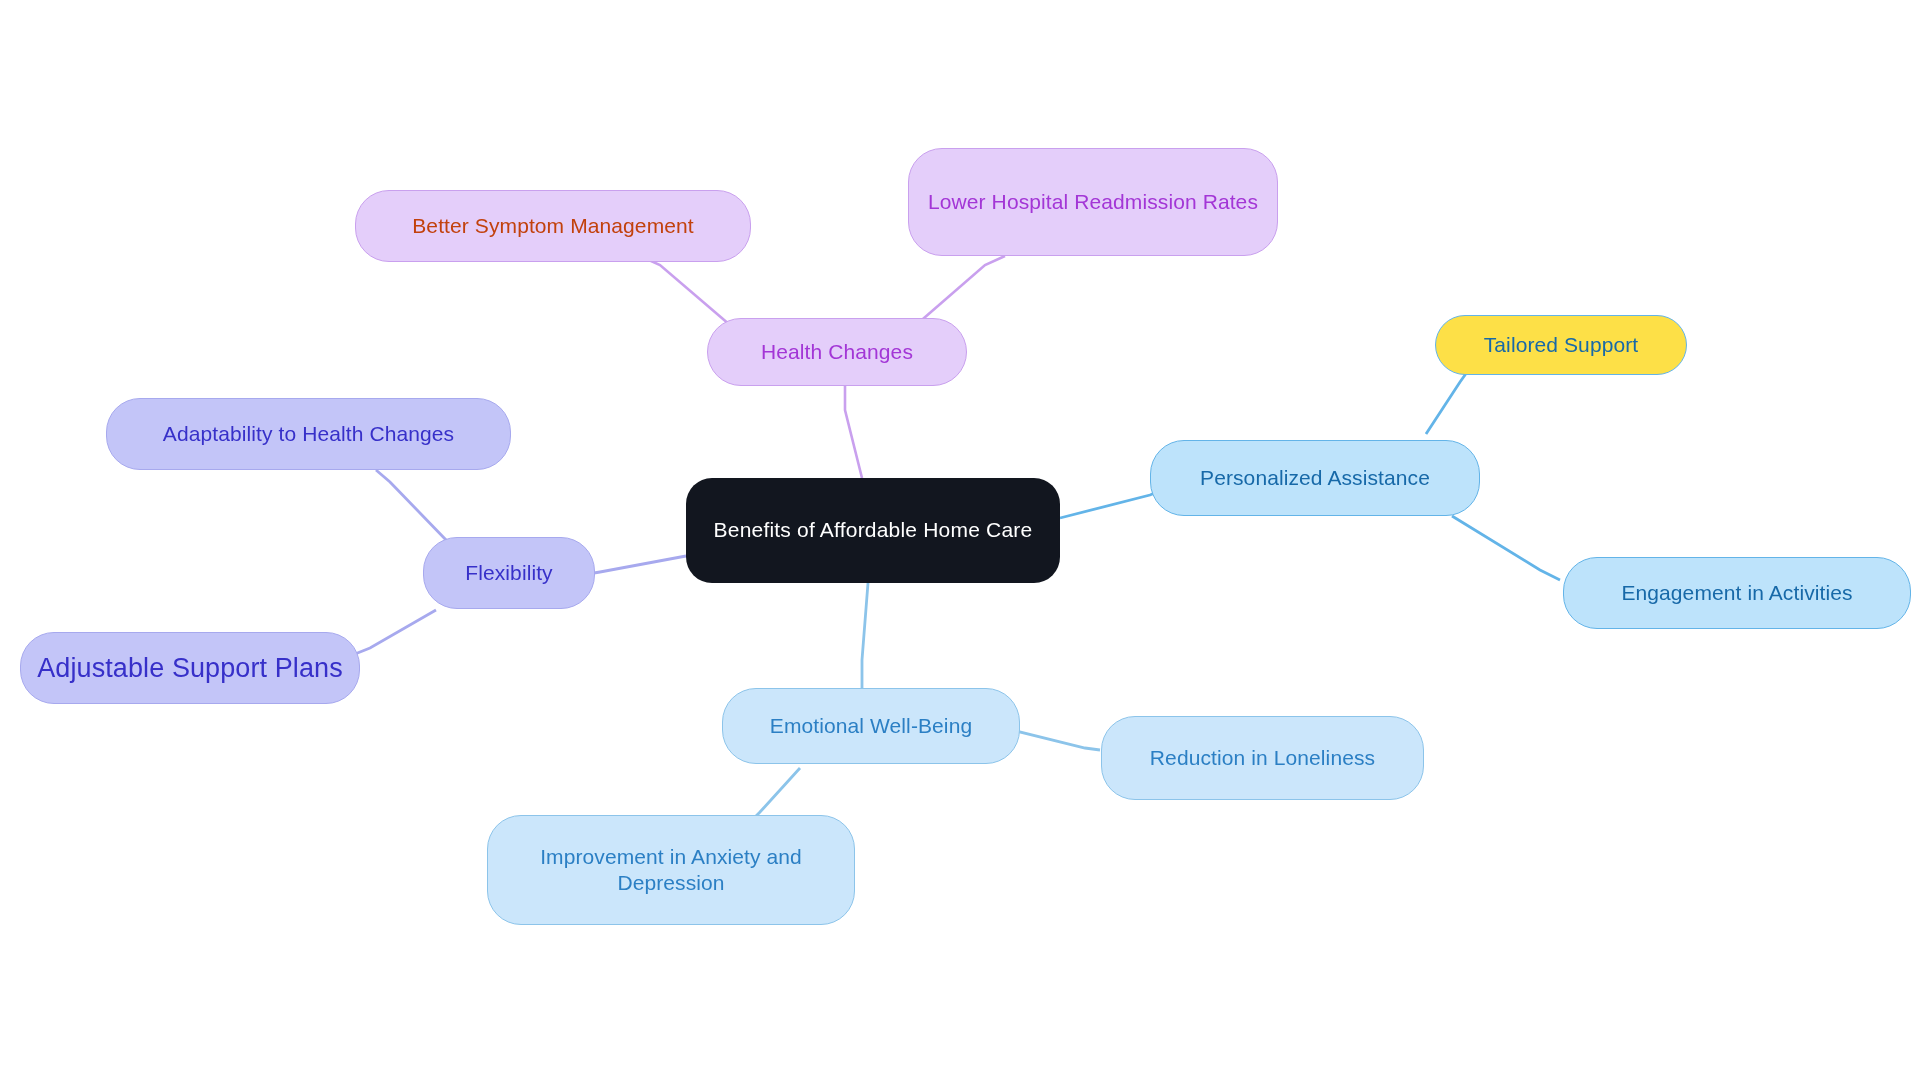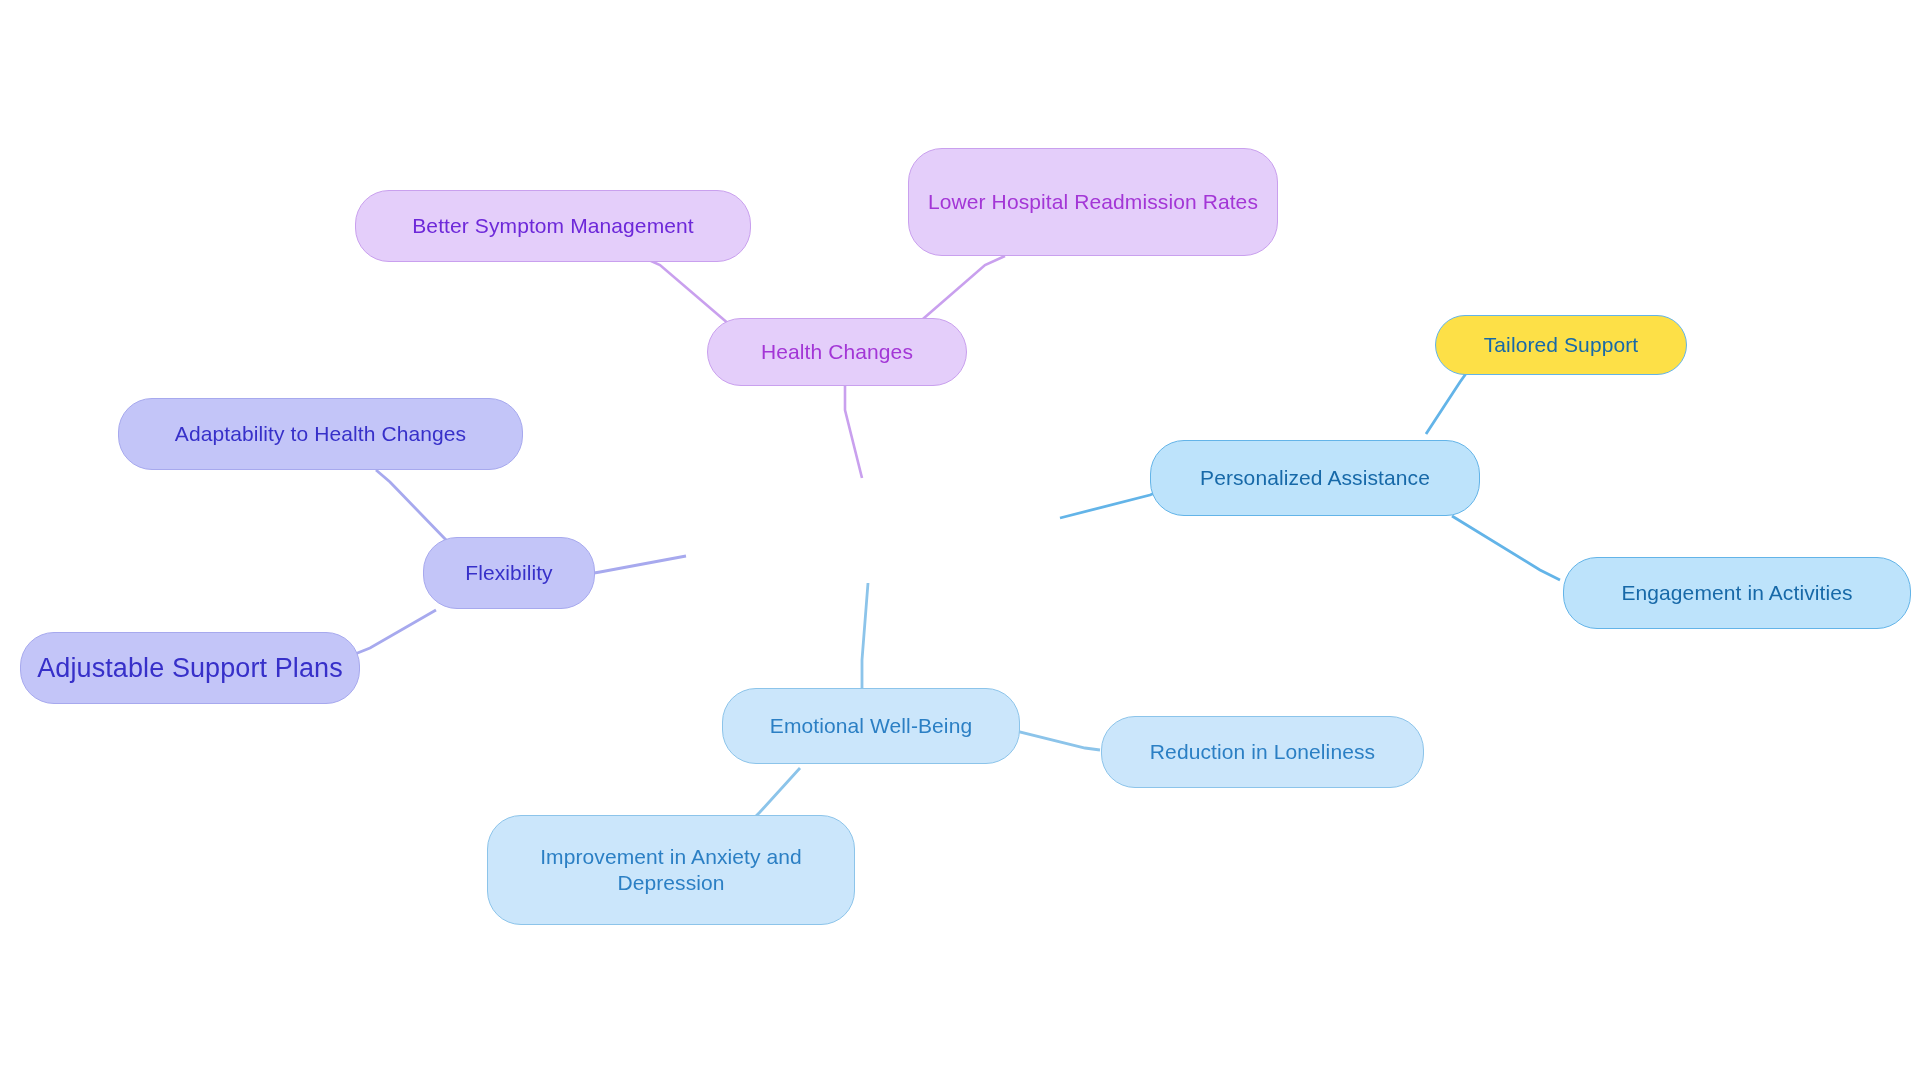--- a/index.html
+++ b/index.html
@@ -78,26 +78,29 @@
 
     <path d="M 800 768 L 760 812 L 748 824" fill="none" stroke="#8cc4ea" stroke-width="2.8"></path>
 
     <path d="M 686 556 L 600 572 L 588 574" fill="none" stroke="#a7a9ee" stroke-width="2.8"></path>
 
     <path d="M 448 542 L 390 482 L 376 470" fill="none" stroke="#a7a9ee" stroke-width="2.8"></path>
 
     <path d="M 436 610 L 370 648 L 355 654" fill="none" stroke="#a7a9ee" stroke-width="2.8"></path>
   </svg>
 
+  <div class="node root" style="left:686px; top:478px; width:374px; height:105px; background:#12161f; color:#ffffff;">
+    <span class="node-text">Benefits of Affordable Home Care</span>
+  </div>
 
   <div class="node" style="left:707px; top:318px; width:260px; height:68px; background:#e4cefa; border-color:#c9a0ee; color:#a336d6; font-size:21px;">
     <span class="node-text">Health Changes</span>
   </div>
 
-  <div class="node" style="left:355px; top:190px; width:396px; height:72px; background:#e4cefa; border-color:#c9a0ee; color:#6d28d9; font-size:21px;">
+  <div class="node" style="left:355px; top:190px; width:396px; height:72px; background:#e4cefa; border-color:#c9a0ee; color:#c2410c; font-size:21px;">
     <span class="node-text">Better Symptom Management</span>
   </div>
 
   <div class="node" style="left:908px; top:148px; width:370px; height:108px; background:#e4cefa; border-color:#c9a0ee; color:#a336d6; font-size:21px;">
     <span class="node-text">Lower Hospital Readmission Rates</span>
   </div>
 
   <div class="node" style="left:1150px; top:440px; width:330px; height:76px; background:#bde3fb; border-color:#63b4e8; color:#1769a8; font-size:21px;">
     <span class="node-text">Personalized Assistance</span>
   </div>
@@ -107,33 +110,33 @@
   </div>
 
   <div class="node" style="left:1563px; top:545px; width:348px; height:72px; background:#bde3fb; border-color:#63b4e8; color:#1769a8; font-size:21px;margin-top:12px;">
     <span class="node-text">Engagement in Activities</span>
   </div>
 
   <div class="node" style="left:722px; top:688px; width:298px; height:76px; background:#cbe6fb; border-color:#8cc4ea; color:#2b7fc4; font-size:21px;">
     <span class="node-text">Emotional Well-Being</span>
   </div>
 
-  <div class="node" style="left:1101px; top:716px; width:323px; height:72px; background:#cbe6fb; border-color:#8cc4ea; color:#2b7fc4; font-size:21px;">
+  <div class="node" style="left:1101px; top:716px; width:323px; height:84px; background:#cbe6fb; border-color:#8cc4ea; color:#2b7fc4; font-size:21px;">
     <span class="node-text">Reduction in Loneliness</span>
   </div>
 
   <div class="node" style="left:487px; top:815px; width:368px; height:110px; background:#cbe6fb; border-color:#8cc4ea; color:#2b7fc4; font-size:21px;">
     <span class="node-text">Improvement in Anxiety and Depression</span>
   </div>
 
   <div class="node" style="left:423px; top:537px; width:172px; height:72px; background:#c3c5f8; border-color:#a7a9ee; color:#3730c9; font-size:21px;">
     <span class="node-text">Flexibility</span>
   </div>
 
-  <div class="node" style="left:118px; top:398px; width:405px; height:72px; background:#c3c5f8; border-color:#a7a9ee; color:#3730c9; font-size:21px;">
+  <div class="node" style="left:106px; top:398px; width:405px; height:72px; background:#c3c5f8; border-color:#a7a9ee; color:#3730c9; font-size:21px;">
     <span class="node-text">Adaptability to Health Changes</span>
   </div>
 
   <div class="node" style="left:20px; top:632px; width:340px; height:72px; background:#c3c5f8; border-color:#a7a9ee; color:#3730c9; font-size:27px;">
     <span class="node-text">Adjustable Support Plans</span>
   </div>
 
 </div>
 
 </body></html>

